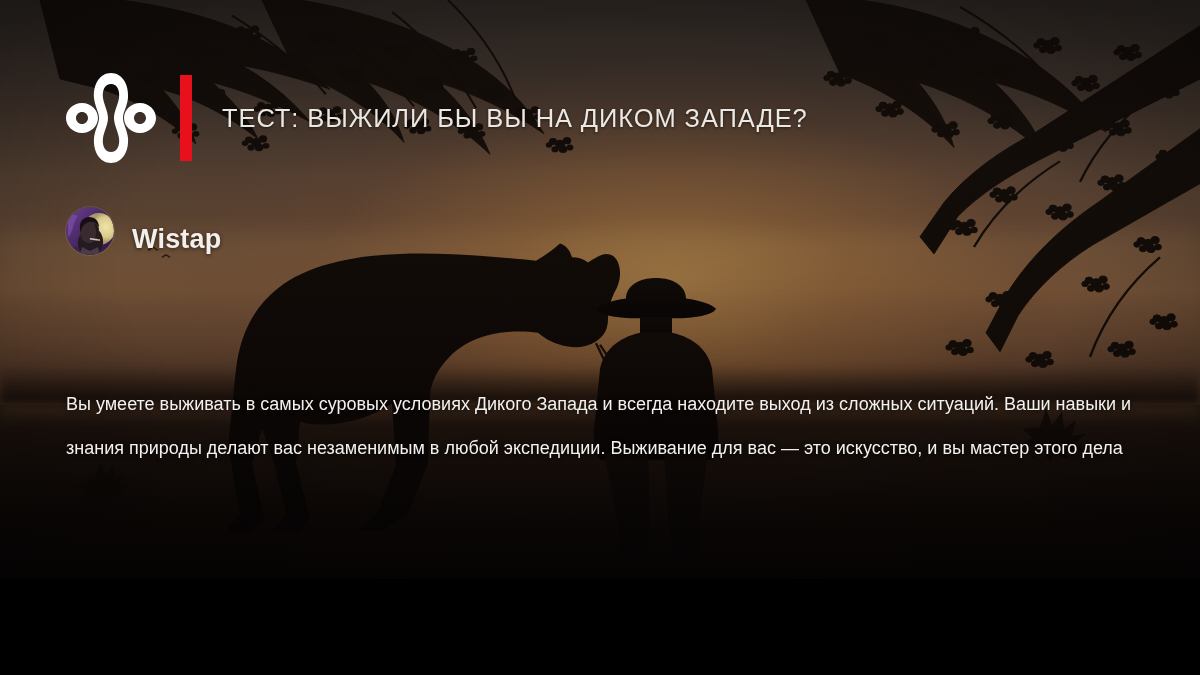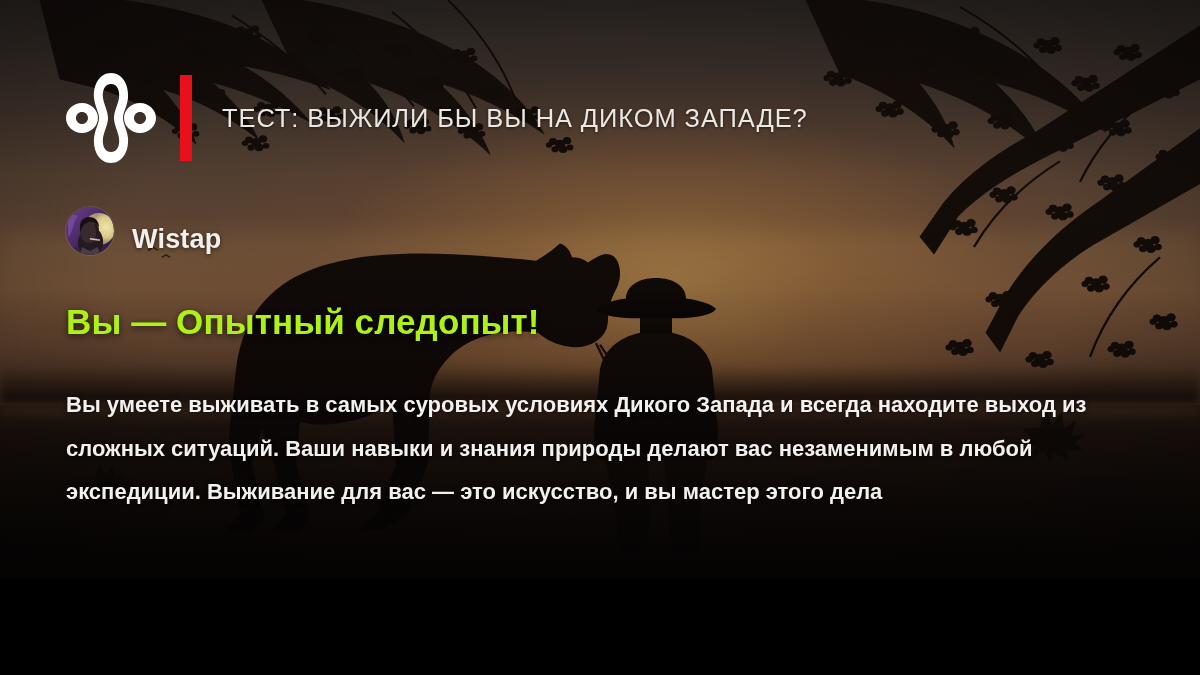--- a/index.html
+++ b/index.html
@@ -122,22 +122,22 @@
     font-size:35px; font-weight:700;
     letter-spacing:.1px;
     white-space:nowrap;
     text-shadow:0 2px 7px rgba(0,0,0,.65);
   }
 
   .body-copy {
     position:absolute; left:66px; top:383px;
     width:1072px;
     color:#f3f1ef;
-    font-size:22px;
-    font-weight:700;
+    font-size:18px;
+    font-weight:400;
     line-height:43.5px;
     text-shadow:0 1px 5px rgba(0,0,0,.72);
   }
   .body-copy p { margin:0; }
 </style>
 </head>
 <body>
 
 <div class="stage">
 
@@ -397,20 +397,19 @@
             <rect x="24" y="31" width="8" height="1.6" fill="#e8e2d4" opacity=".85" transform="rotate(8 24 31)"></rect>
             <circle cx="33" cy="33" r="1.1" fill="#ff9d3a"></circle>
 
             <path d="M16,40 L24,44 L32,40 L34,48 L14,48 Z" fill="#4a3b46"></path>
           </g>
         </svg>
       </div>
       <div class="channel-name">Wistap</div>
     </div>
 
-    <div class="result-heading" style="color:#aef215;">Вы — Опытный следопыт!</div>
 
     <div class="body-copy">
       <p>Вы умеете выживать в самых суровых условиях Дикого Запада и всегда находите выход из сложных ситуаций. Ваши навыки и знания природы делают вас незаменимым в любой экспедиции. Выживание для вас — это искусство, и вы мастер этого дела</p>
     </div>
 
   </div>
 </div>
 
 </body></html>

